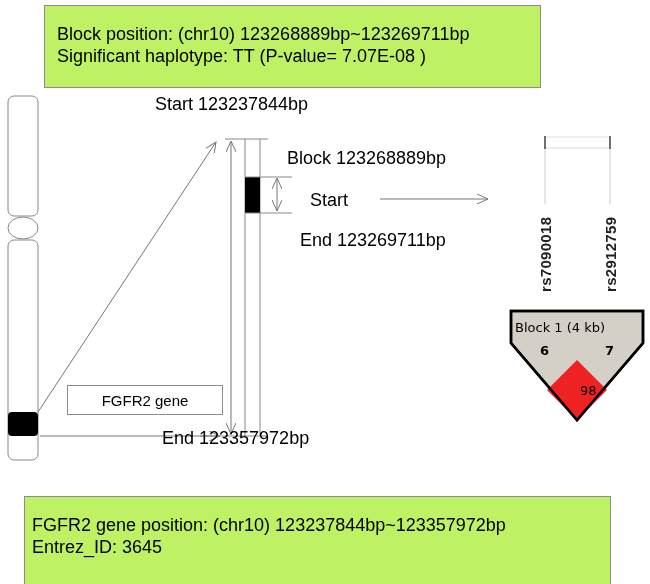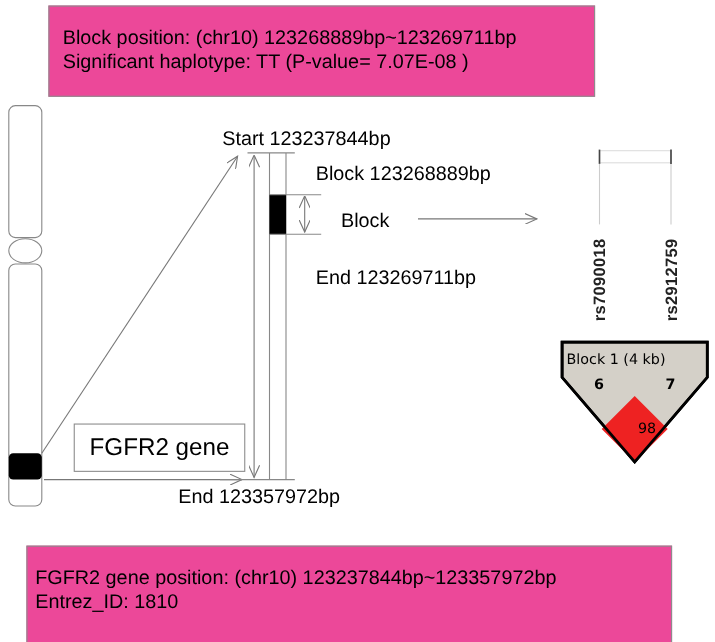--- a/index.html
+++ b/index.html
@@ -1,23 +1,23 @@
 <!DOCTYPE html>
 <html><head>
 <meta charset="utf-8">
 <style>
   html, body { margin: 0; padding: 0; background: #ffffff; }
   body { width: 650px; height: 584px; position: relative; overflow: hidden;
          font-family: "Liberation Sans", sans-serif; color: #000; }
-  .infobox { position: absolute; border: 1px solid #8c8c8c; background: #ec4899; box-sizing: border-box; }
+  .infobox { position: absolute; border: 1px solid #8c8c8c; background: #bef264; box-sizing: border-box; }
   .infobox .line { font-size: 18px; line-height: 22px; white-space: nowrap; }
   #top-box { left: 44px; top: 5px; width: 497px; height: 83px; padding: 17px 0 0 12px; }
   #bottom-box { left: 24px; top: 496px; width: 587px; height: 98px; padding: 17px 0 0 7px; }
-  #gene-box { position: absolute; left: 67px; top: 385px; width: 156px; height: 44px; box-sizing: border-box;
-              border: 1px solid #8c8c8c; font-size: 22px; display: flex; align-items: center; justify-content: center; }
+  #gene-box { position: absolute; left: 67px; top: 385px; width: 156px; height: 30px; box-sizing: border-box;
+              border: 1px solid #8c8c8c; font-size: 15px; display: flex; align-items: center; justify-content: center; }
   .lbl { position: absolute; font-size: 18px; white-space: nowrap; line-height: 20px; }
   svg#diagram { position: absolute; left: 0; top: 0; }
   .snp-label { position: absolute; font-size: 15px; font-weight: bold; white-space: nowrap;
                transform-origin: left top; transform: rotate(-90deg); letter-spacing: 0.3px; color: #222; }
   .ld-text { position: absolute; font-family: "DejaVu Sans", sans-serif; font-size: 13px; white-space: nowrap; }
 </style>
 </head>
 <body>
 
 <svg id="diagram" width="650" height="584">
@@ -67,34 +67,34 @@
     <polygon points="577,360 607,390 577,420 547,390" fill="#ee2222"></polygon>
     <polygon points="511,311 643,311 643,343 577,420 511,343" fill="none" stroke="#000" stroke-width="2.5"></polygon>
   </g>
 </svg>
 
 <div id="top-box" class="infobox">
   <div class="line">Block position: (chr10) 123268889bp~123269711bp</div>
   <div class="line">Significant haplotype: TT (P-value= 7.07E-08 )</div>
 </div>
 
-<div class="lbl" style="left:155px; top:116px;margin-left:47px;">Start 123237844bp</div>
-<div class="lbl" style="left:162px; top:441px;">End 123357972bp</div>
+<div class="lbl" style="left:155px; top:94px;">Start 123237844bp</div>
+<div class="lbl" style="left:162px; top:428px;">End 123357972bp</div>
 <div id="gene-box">
   <span>FGFR2 gene</span>
 </div>
 
 <div class="lbl" style="left:287px; top:148px;">Block 123268889bp</div>
-<div class="lbl" style="left:310px; top:190px;">Block</div>
-<div class="lbl" style="left:287px; top:230px;margin-top:12px;">End 123269711bp</div>
+<div class="lbl" style="left:310px; top:190px;">Start</div>
+<div class="lbl" style="left:300px; top:230px;">End 123269711bp</div>
 
 <div class="snp-label" style="left:537px; top:292px;">rs7090018</div>
 <div class="snp-label" style="left:602px; top:292px;">rs2912759</div>
 
 <div class="ld-text" style="left:515px; top:320px;">Block 1 (4 kb)</div>
 <div class="ld-text" style="left:540px; top:343px; font-weight:bold;">6</div>
 <div class="ld-text" style="left:605px; top:343px; font-weight:bold;">7</div>
 <div class="ld-text" style="left:580px; top:383px;">98</div>
 
 <div id="bottom-box" class="infobox">
   <div class="line">FGFR2 gene position: (chr10) 123237844bp~123357972bp</div>
-  <div class="line">Entrez_ID: 1810</div>
+  <div class="line">Entrez_ID: 3645</div>
 </div>
 
 </body></html>

